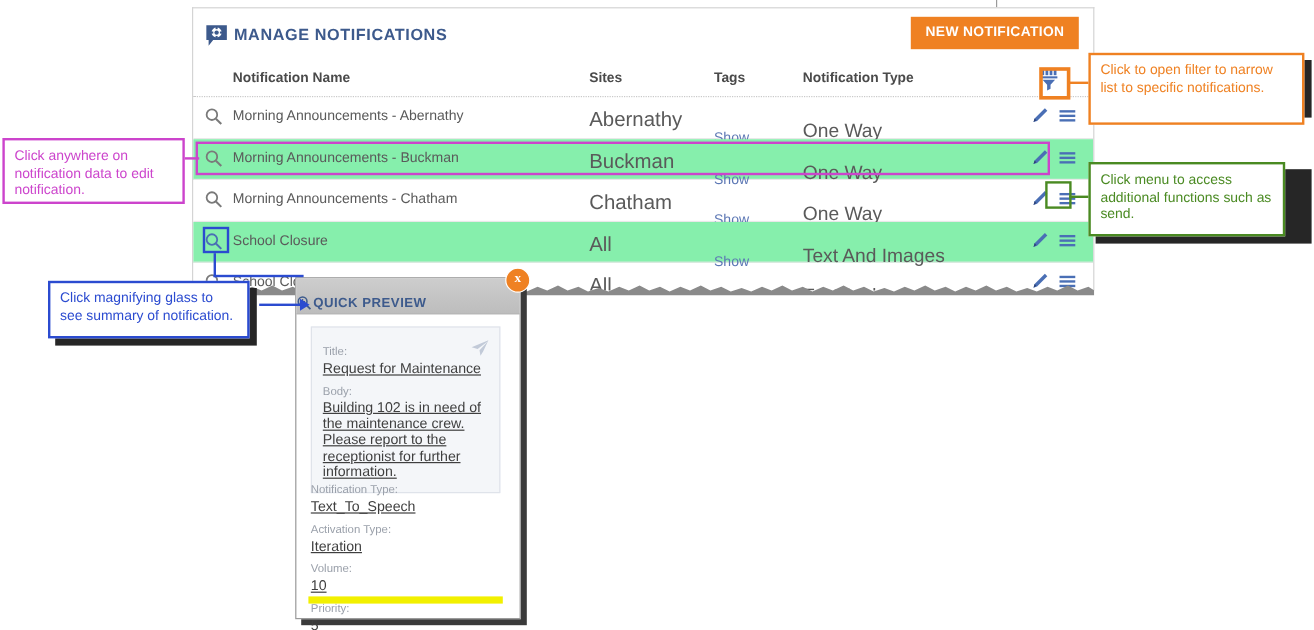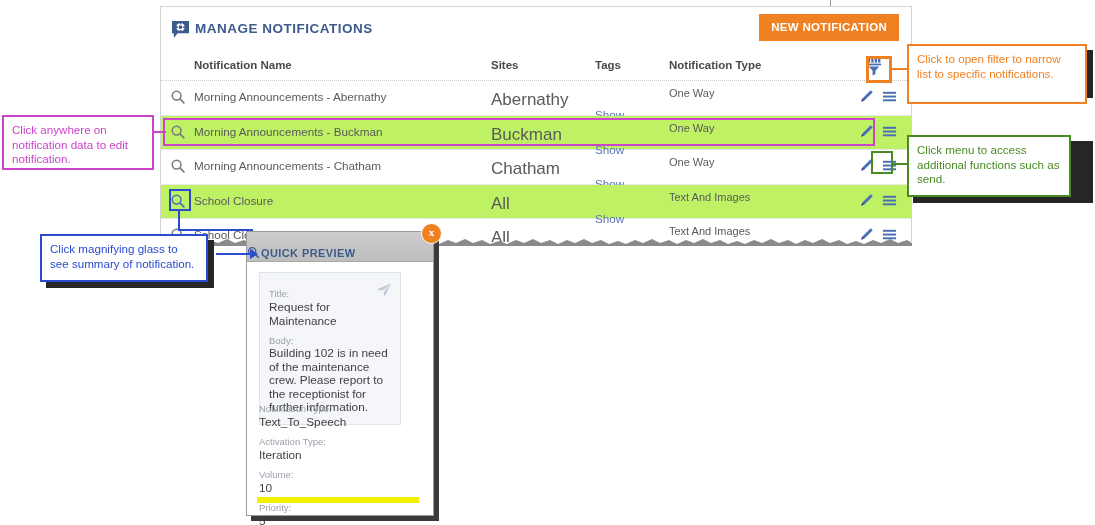--- a/index.html
+++ b/index.html
@@ -47,26 +47,26 @@
   .c-name{left:33px;}
   .c-sites{left:330px;}
   .c-tags{left:434px;}
   .c-type{left:508px;}
 
   .filter-icon-wrap{position:absolute;right:27px;top:2px;width:19px;height:21px;cursor:pointer;}
 
   .row{
     position:relative;height:33.5px;border-bottom:1px solid #e8e8e8;
   }
-  .row.alt{background:#bef264;}
+  .row.alt{background:#86efac;}
   .row .mag{position:absolute;left:9px;top:8px;width:16px;height:16px;}
   .row .nm{position:absolute;left:33px;top:9px;font-size:11.7px;color:#5a5a5a;white-space:nowrap;}
   .row .st{position:absolute;left:330px;top:9px;font-size:17px;color:#5a5a5a;white-space:nowrap;}
   .row .tg{position:absolute;left:434px;top:27px;font-size:11.7px;color:#5c77b4;white-space:nowrap;cursor:pointer;}
-  .row .tp{position:absolute;left:508px;top:6px;font-size:11px;color:#5a5a5a;white-space:nowrap;}
+  .row .tp{position:absolute;left:508px;top:20px;font-size:16px;color:#5a5a5a;white-space:nowrap;}
   .row .act-edit{position:absolute;right:37px;top:8px;width:15px;height:15px;cursor:pointer;}
   .row .act-menu{position:absolute;right:14px;top:8px;width:15px;height:15px;cursor:pointer;}
 
   
   .torn{
     position:absolute;left:160px;top:235px;width:752px;height:11px;overflow:hidden;
   }
 
   
   .qp-shadow{
@@ -88,27 +88,27 @@
   }
   .qp-head-icon{position:absolute;left:-14px;top:-1px;width:13px;height:13px;}
   .qp-close{
     position:absolute;right:-9px;top:-9px;width:19px;height:19px;border-radius:50%;
     background:#ef8122;border:1.5px solid #ffffff;cursor:pointer;
     color:#ffffff;font-size:11px;font-weight:bold;line-height:16px;text-align:center;
     font-family:"Liberation Serif",serif;
   }
 
   .qp-card{
-    position:absolute;left:12px;top:40px;width:142px;
+    position:absolute;left:12px;top:40px;width:158px;
     background:#f4f6f9;border:1px solid #dfe3ea;box-sizing:border-box;
     padding:8px 9px 9px 9px;
   }
   .fl{font-size:9.5px;color:#9aa0aa;margin-top:7px;line-height:12px;}
   .fl:first-child{margin-top:0;}
-  .fv{font-size:11.8px;color:#3f3f3f;line-height:14px;}
+  .fv{font-size:11.8px;color:#3f3f3f;line-height:14px;text-decoration:underline;}
   .fv.body{line-height:13.5px;}
   .send-icon{position:absolute;right:8px;top:9px;width:16px;height:16px;cursor:pointer;}
 
   .qp-meta{position:absolute;left:12px;top:171px;width:158px;}
   .qp-yellow{
     position:absolute;left:10px;bottom:12px;width:162px;height:6px;background:#f2f000;
   }
 
   
   .callout{position:absolute;background:#ffffff;box-sizing:border-box;}

